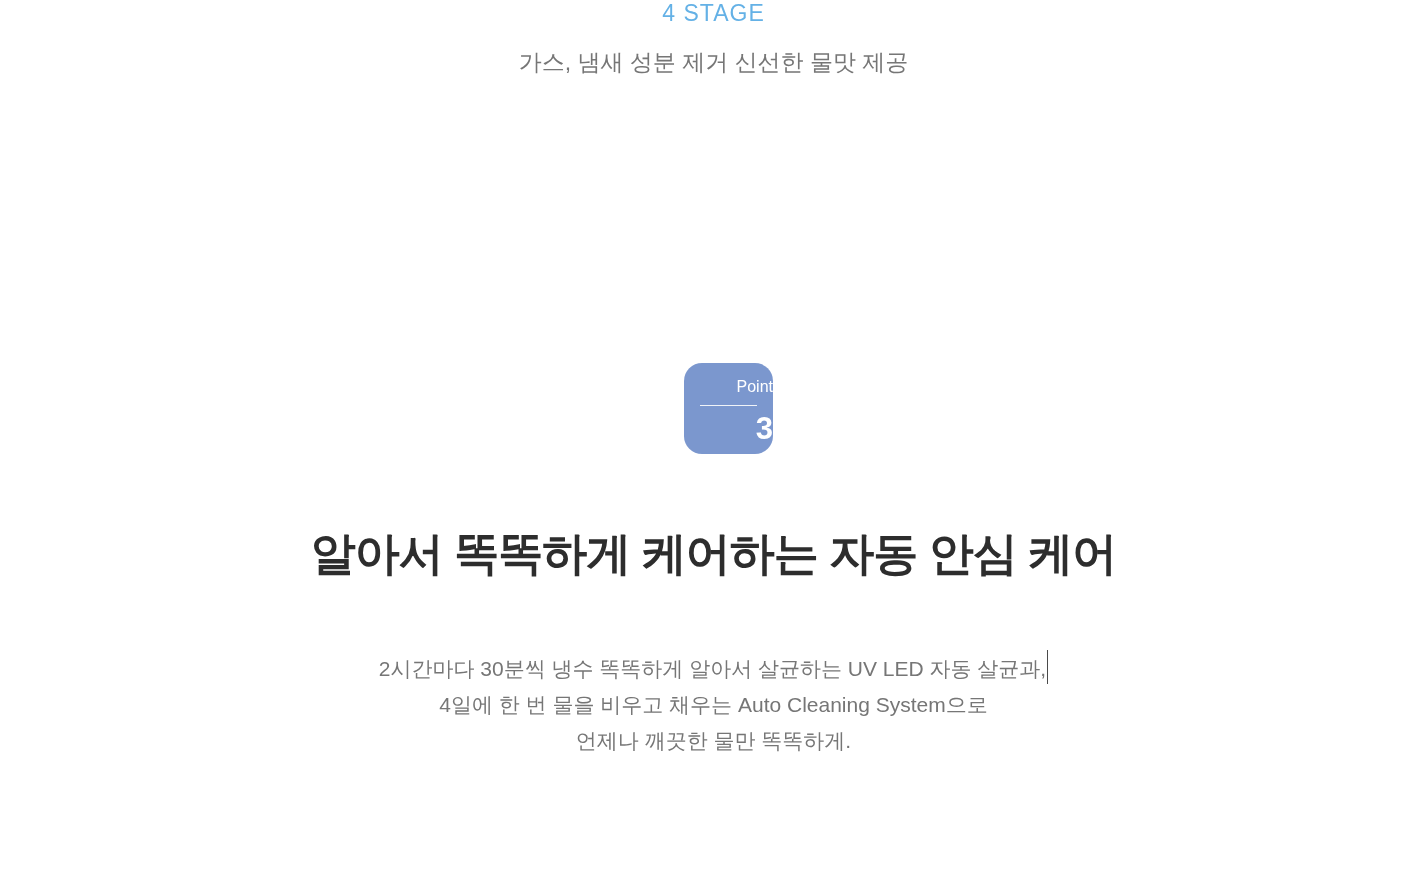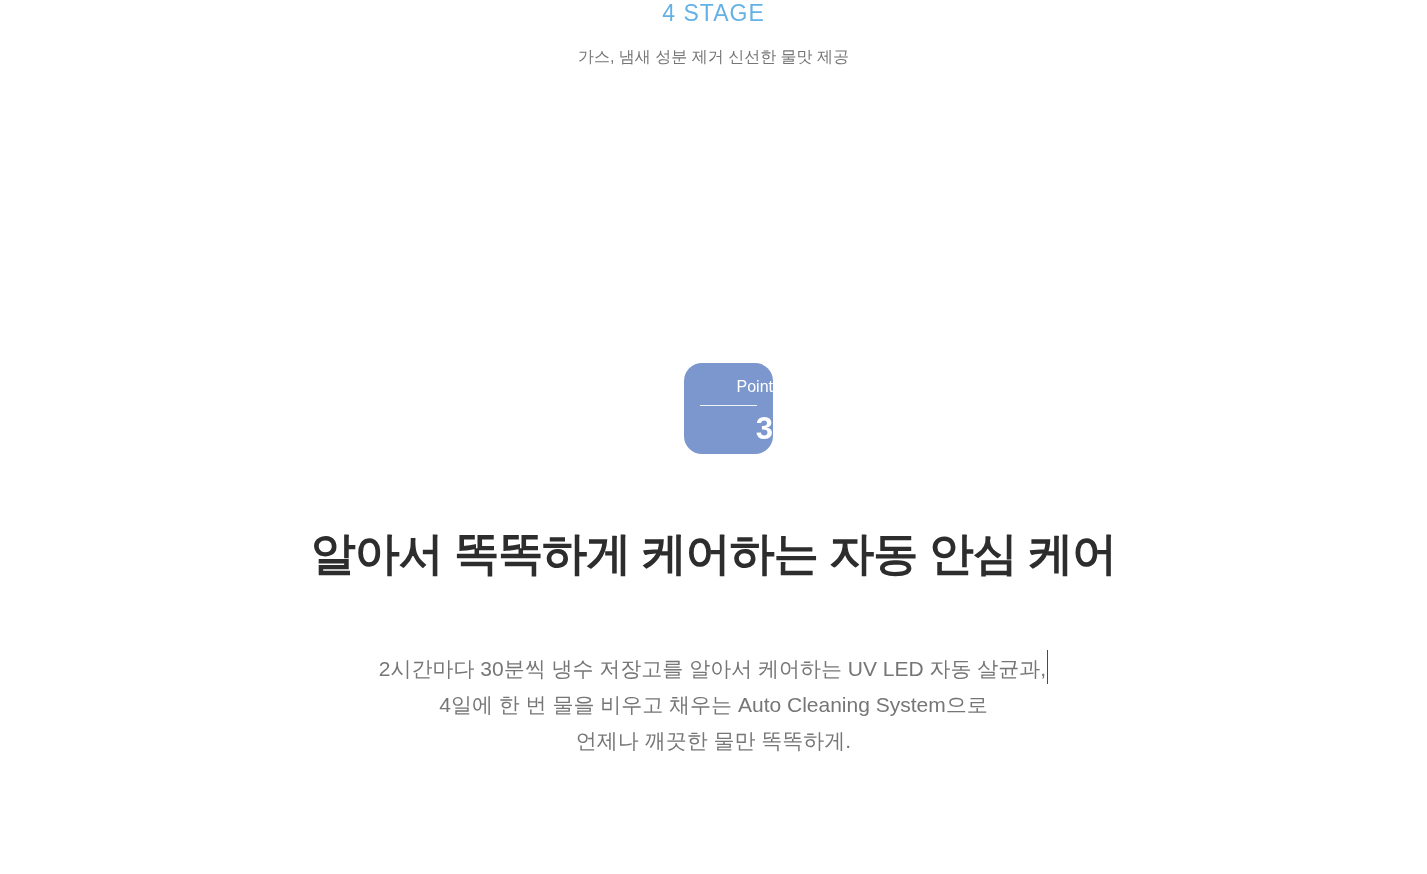--- a/index.html
+++ b/index.html
@@ -34,21 +34,21 @@
     font-weight: 400;
   }
   .stage-title {
     margin-top: 16px;
     font-size: 28px;
     font-weight: 700;
     color: #1e1e1e;
   }
   .stage-subtitle {
     margin-top: 20px;
-    font-size: 16px;
+    font-size: 23px;
     font-weight: 400;
     color: #767676;
   }
 
   
   .point-badge {
     position: absolute;
     top: 363px;
     left: 684px;
     width: 89px;
@@ -121,19 +121,19 @@
 
   <div class="point-badge">
     <span class="point-label">Point</span>
     <div class="point-divider"></div>
     <span class="point-number">3</span>
   </div>
 
   <section class="care-section">
     <h1 class="care-heading">알아서 똑똑하게 케어하는 자동 안심 케어</h1>
     <p class="care-paragraph">
-      <span class="care-line"><span>2시간마다 30분씩 냉수 저장고를 알아서 케어하는 UV LED 자동 살균과,</span><span class="text-caret"></span></span>
+      <span class="care-line"><span>2시간마다 30분씩 냉수 똑똑하게 알아서 살균하는 UV LED 자동 살균과,</span><span class="text-caret"></span></span>
       <span class="care-line">4일에 한 번 물을 비우고 채우는 Auto Cleaning System으로</span>
       <span class="care-line">언제나 깨끗한 물만 똑똑하게.</span>
     </p>
   </section>
 
 </div>
 
 </body></html>

